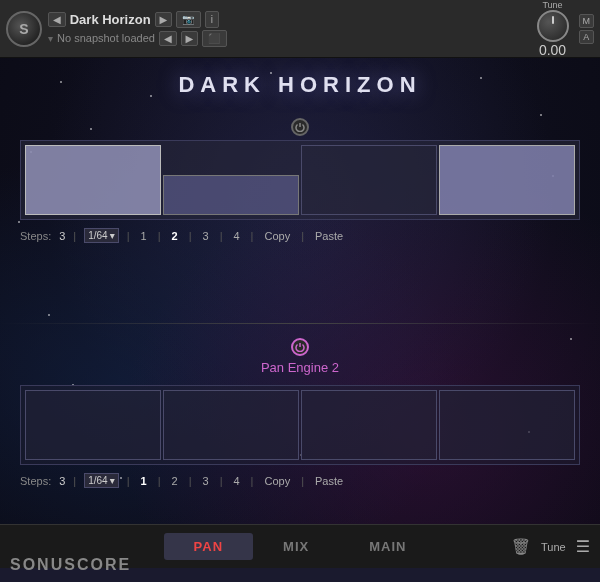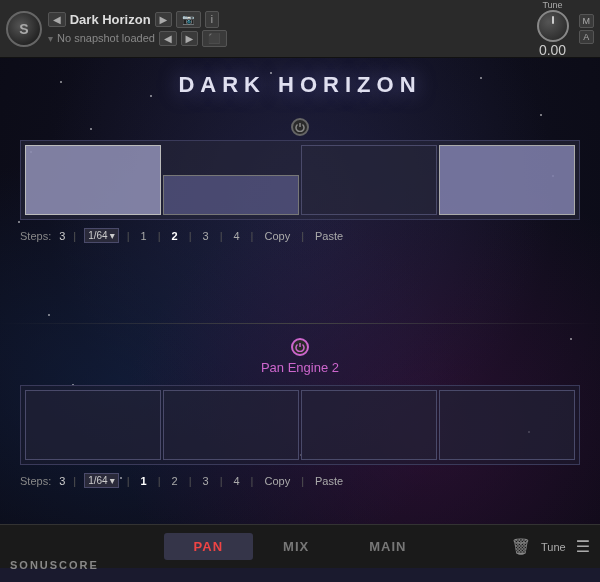--- a/index.html
+++ b/index.html
@@ -322,21 +322,21 @@
       background: #1a1a1a;
       height: 44px;
       display: flex;
       align-items: center;
       padding: 0 10px;
       border-top: 1px solid #333;
       gap: 0;
     }
     .sonuscore-logo {
       color: #888;
-      font-size: 11px;
+      font-size: 16px;
       font-weight: bold;
       letter-spacing: 2px;
       text-transform: uppercase;
       flex: 0 0 auto;
       width: 120px;
       margin-top: 37px;
     }
     .nav-tabs {
       display: flex;
       gap: 0;

